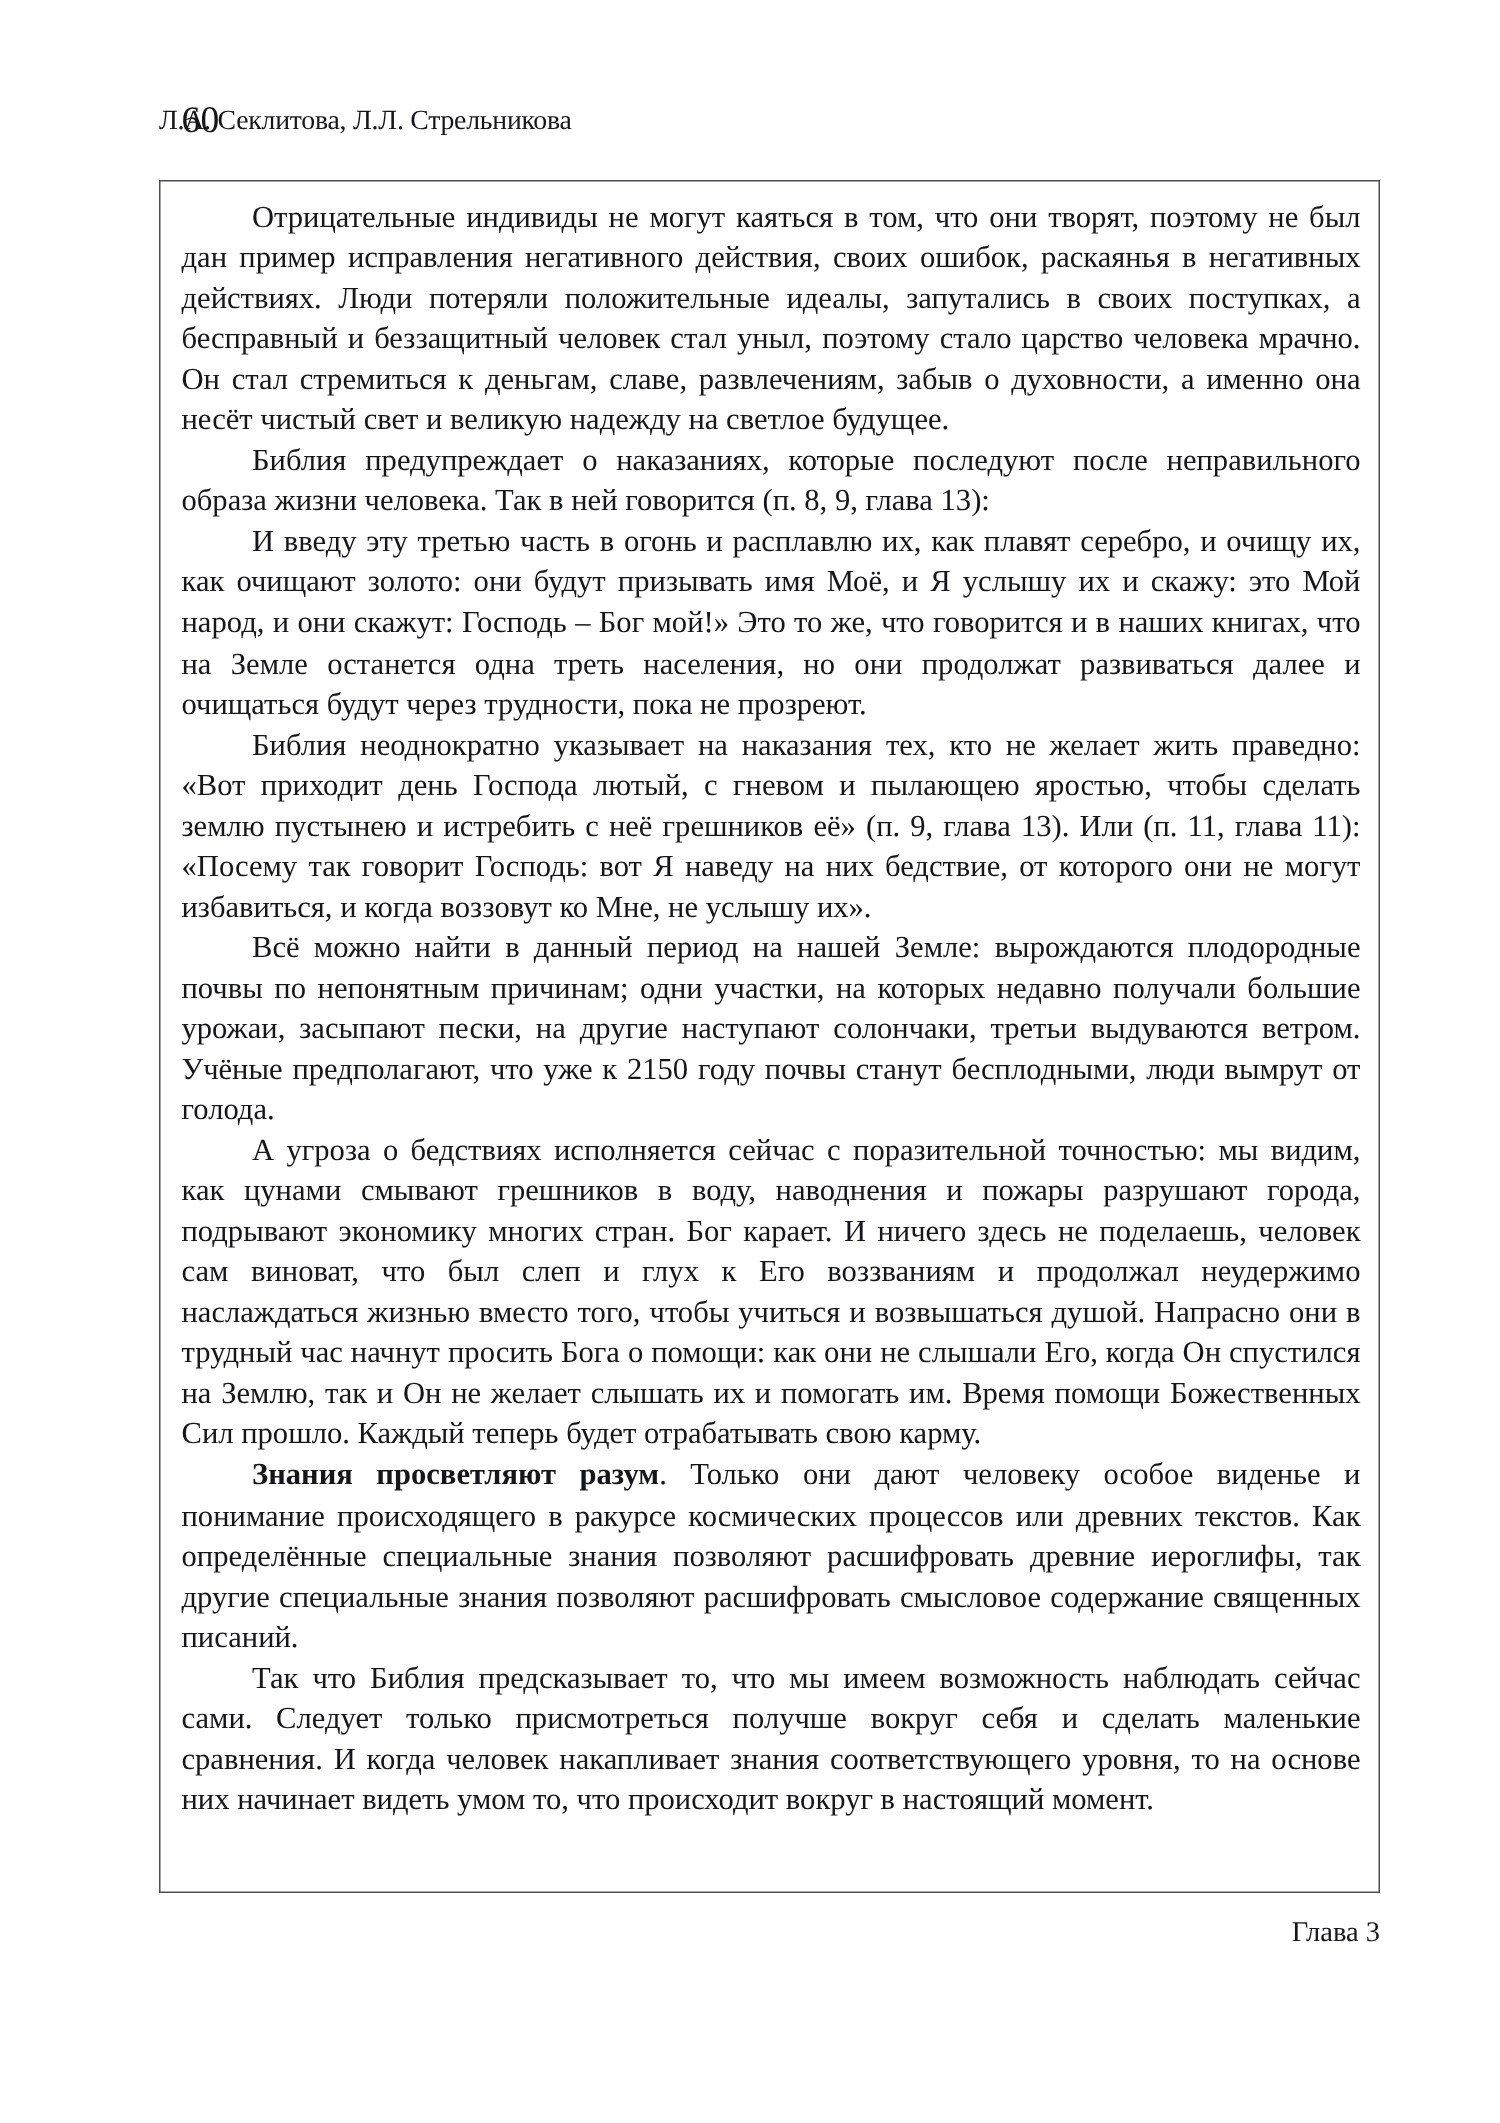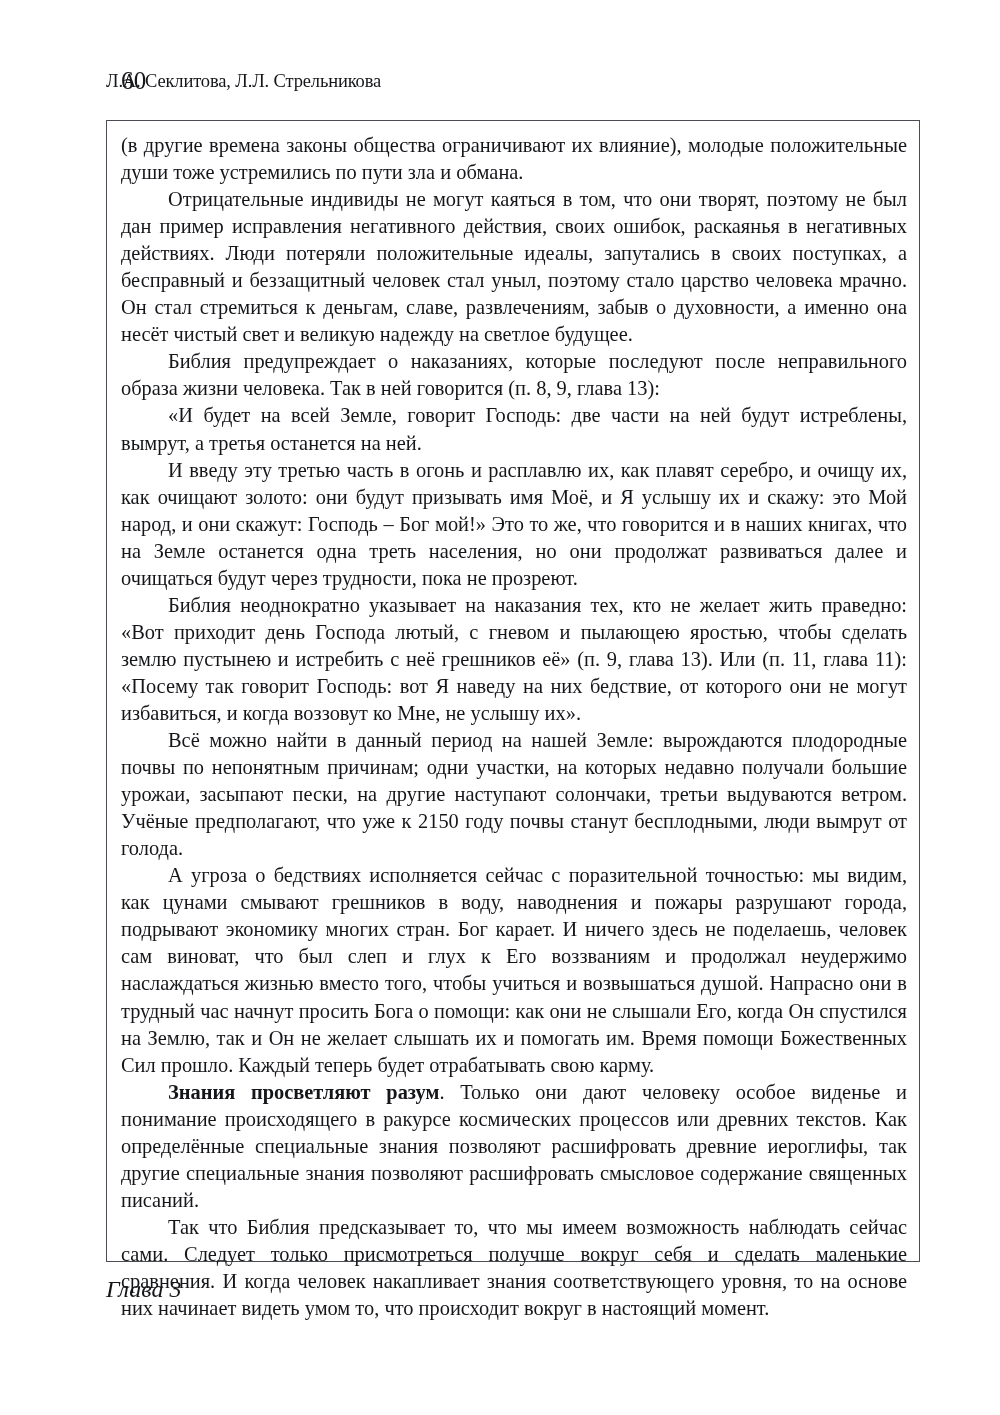--- a/index.html
+++ b/index.html
@@ -88,55 +88,48 @@
   p.para b {
     font-weight: bold;
   }
 
   
   .footer {
     position: absolute;
     left: 106px;
     top: 1277px;
     width: 814px;
-    text-align: left;
-    font-size: 24px;
+    text-align: right;
+    font-size: 19px;
     line-height: 24px;
     white-space: nowrap;
-    font-style: italic;
   }
 </style>
 </head>
 <body>
 
 <div class="page">
 
   <div class="running-head">
     <div class="folio">60</div>
     <div class="head-authors">Л.А. Секлитова, Л.Л. Стрельникова</div>
   </div>
 
   <div class="text-frame">
     <div class="frame-inner">
 
-      <p class="para">
-        <span>(в другие времена законы общества ограничивают их влияние), молодые положительные души тоже устремились по пути зла и обмана.</span>
-      </p>
 
       <p class="para indent">
         <span>Отрицательные индивиды не могут каяться в том, что они творят, поэтому не был дан пример исправления негативного действия, своих ошибок, раскаянья в негативных действиях. Люди потеряли положительные идеалы, запутались в своих поступках, а бесправный и беззащитный человек стал уныл, поэтому стало царство человека мрачно. Он стал стремиться к деньгам, славе, развлечениям, забыв о духовности, а именно она несёт чистый свет и великую надежду на светлое будущее.</span>
       </p>
 
       <p class="para indent">
         <span>Библия предупреждает о наказаниях, которые последуют после неправильного образа жизни человека. Так в ней говорится (п. 8, 9, глава 13):</span>
       </p>
 
-      <p class="para indent">
-        <span>«И будет на всей Земле, говорит Господь: две части на ней будут истреблены, вымрут, а третья останется на ней.</span>
-      </p>
 
       <p class="para indent">
         <span>И введу эту третью часть в огонь и расплавлю их, как плавят серебро, и очищу их, как очищают золото: они будут призывать имя Моё, и Я услышу их и скажу: это Мой народ, и они скажут: Господь – Бог мой!» Это то же, что говорится и в наших книгах, что на Земле останется одна треть населения, но они продолжат развиваться далее и очищаться будут через трудности, пока не прозреют.</span>
       </p>
 
       <p class="para indent">
         <span>Библия неоднократно указывает на наказания тех, кто не желает жить праведно: «Вот приходит день Господа лютый, с гневом и пылающею яростью, чтобы сделать землю пустынею и истребить с неё грешников её» (п. 9, глава 13). Или (п. 11, глава 11): «Посему так говорит Господь: вот Я наведу на них бедствие, от которого они не могут избавиться, и когда воззовут ко Мне, не услышу их».</span>
       </p>
 
       <p class="para indent">

